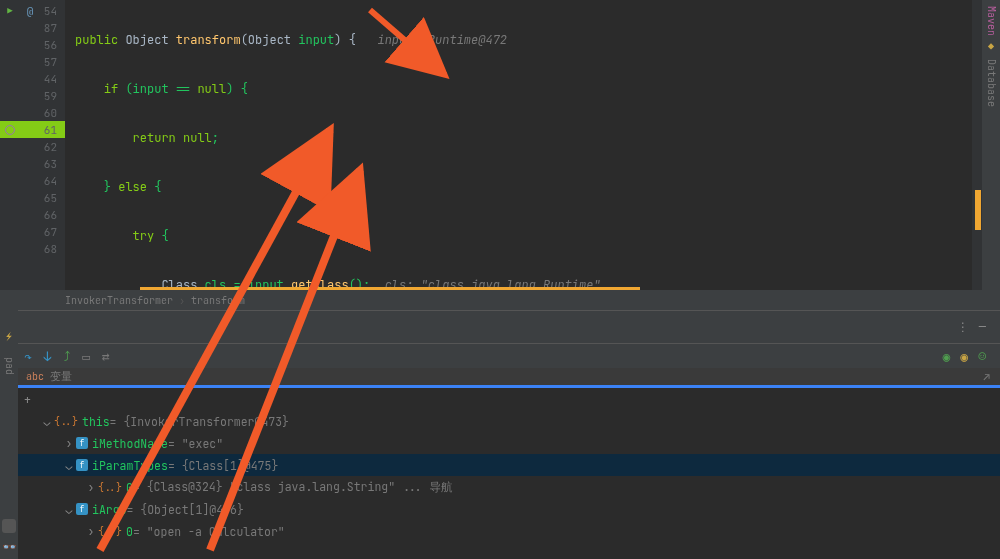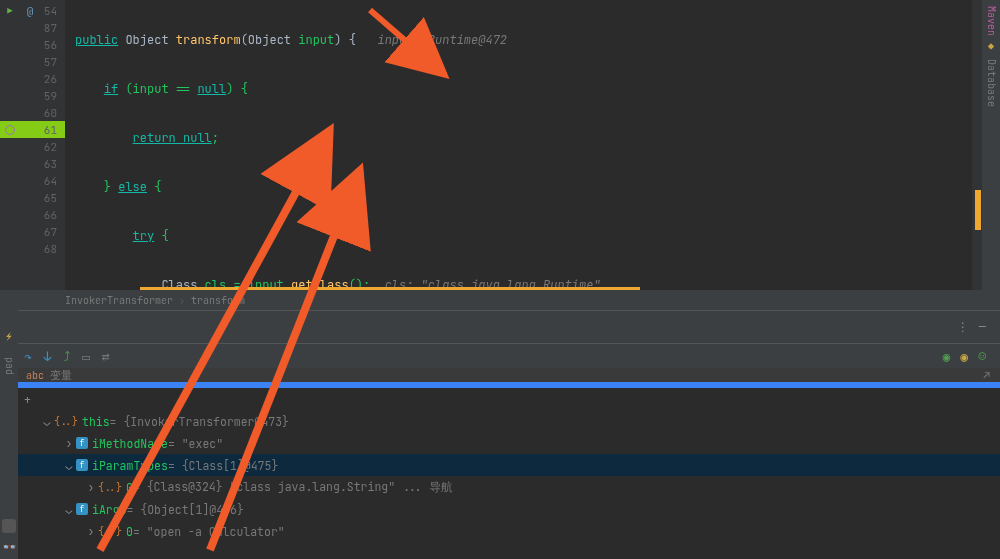--- a/index.html
+++ b/index.html
@@ -42,21 +42,21 @@
   position: relative;
   white-space: pre;
   overflow: hidden;
 }
 .code-line {
   height: 17px;
   line-height: 17px;
   padding-left: 10px;
   position: relative;
 }
-.kw { color: #14b8a6; text-decoration: underline; }
+.kw { color: #84cc16; }
 .type { color: #a9b7c6; }
 .method { color: #ffc66d; }
 .plain { color: #22c55e; }
 .hint { color: #787878; font-style: italic; }
 .marker-bar {
   position: absolute;
   bottom: 0;
   left: 75px;
   width: 500px;
   height: 3px;
@@ -134,21 +134,21 @@
 .debug-toolbar .green { color: #4f9e4f; }
 .debug-toolbar .yellow { color: #c9a544; }
 .vars-header {
   height: 20px;
   background: #3a3a3a;
   display: flex;
   align-items: center;
   padding-left: 8px;
   font-size: 11px;
   color: #787878;
-  border-bottom: 6px solid #3b82f6;
+  border-bottom: 3px solid #3b82f6;
 }
 .vars-header .abc { color: #c97f5a; margin-right: 6px; font-size:10px;}
 .vars-header .expand-arrow { margin-left:auto; margin-right:10px; color:#787878;}
 .vars-panel {
   background: #2b2b2b;
   flex: 1;
 }
 .var-row {
   display: flex;
   align-items: center;
@@ -222,21 +222,21 @@
     <div class="gutter-row">
         <span class="line-number">87</span>
       </div>
     <div class="gutter-row">
         <span class="line-number">56</span>
       </div>
     <div class="gutter-row">
         <span class="line-number">57</span>
       </div>
     <div class="gutter-row">
-        <span class="line-number">26</span>
+        <span class="line-number">44</span>
       </div>
     <div class="gutter-row">
         <span class="line-number">59</span>
       </div>
     <div class="gutter-row">
         <span class="line-number">60</span>
       </div>
     <div class="gutter-row" style="background:#84cc16;">
         <span class="gutter-icon">
           <span class="circle-icon"></span>

